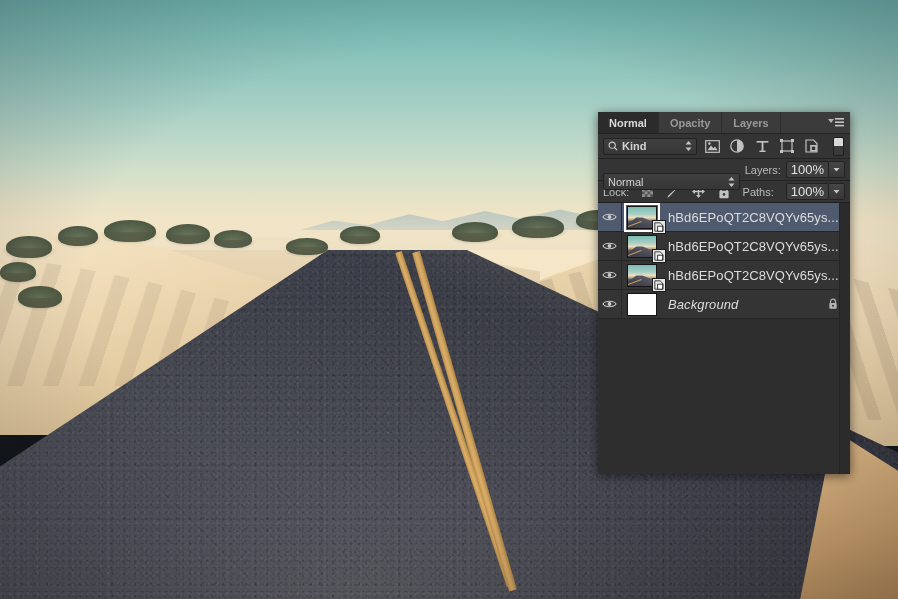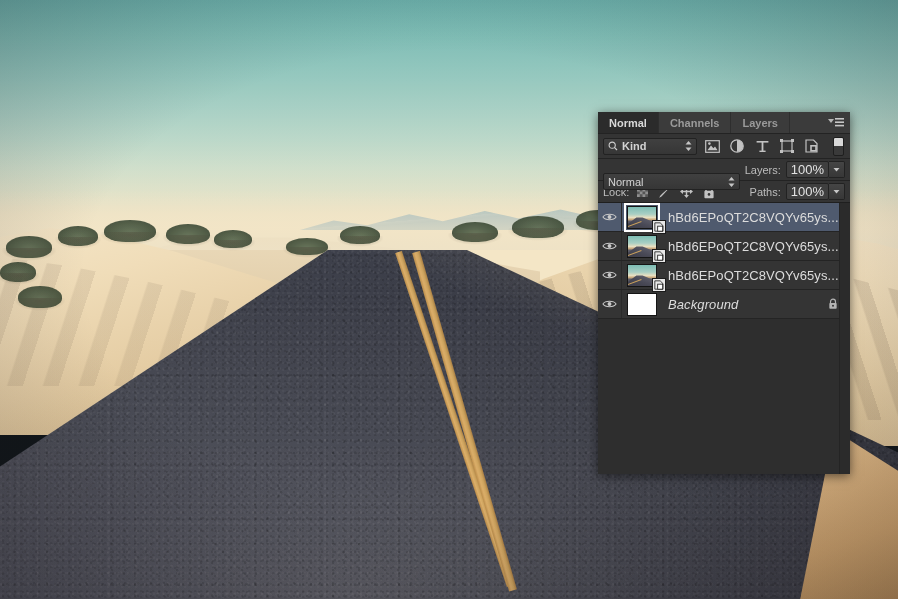--- a/index.html
+++ b/index.html
@@ -200,21 +200,21 @@
   }
   .numarrow{
     width:16px; height:17px; background:linear-gradient(180deg,#454545,#373737);
     border:1px solid #222; border-left:none; border-radius:0 2px 2px 0;
     display:flex; align-items:center; justify-content:center; cursor:pointer;
   }
   .field-grp{ display:flex; align-items:center; }
 
   
   .lock-row{
-    height:22px; display:flex; align-items:center; padding:0 5px; gap:5px;
+    height:22px; display:flex; align-items:center; padding:0 5px; gap:12px;
     background:#343434; border-bottom:1px solid #1f1f1f;
   }
   .lock-icon{
     width:17px; height:18px; display:flex; align-items:center; justify-content:center;
     cursor:pointer;
   }
 
   
   .layer-list{ position:relative; background:#2e2e2e; height:calc(100% - 91px); }
   .layer-row{
@@ -305,21 +305,21 @@
   <div class="vignette"></div>
 </div>
 
 <div id="layers-panel">
 
   <div class="tabbar">
     <div class="tab active">
       <span>Normal</span>
     </div>
     <div class="tab">
-      <span>Channels</span>
+      <span>Opacity</span>
     </div>
     <div class="tab">
       <span>Layers</span>
     </div>
     <div class="panel-menu">
       <svg width="16" height="11" viewBox="0 0 16 11">
         <polygon points="0,2 6,2 3,6" fill="#b6b6b6"></polygon>
         <rect x="7" y="1" width="9" height="1.6" fill="#c6c6c6"></rect>
         <rect x="7" y="4.4" width="9" height="1.6" fill="#c6c6c6"></rect>
         <rect x="7" y="7.8" width="9" height="1.6" fill="#c6c6c6"></rect>

